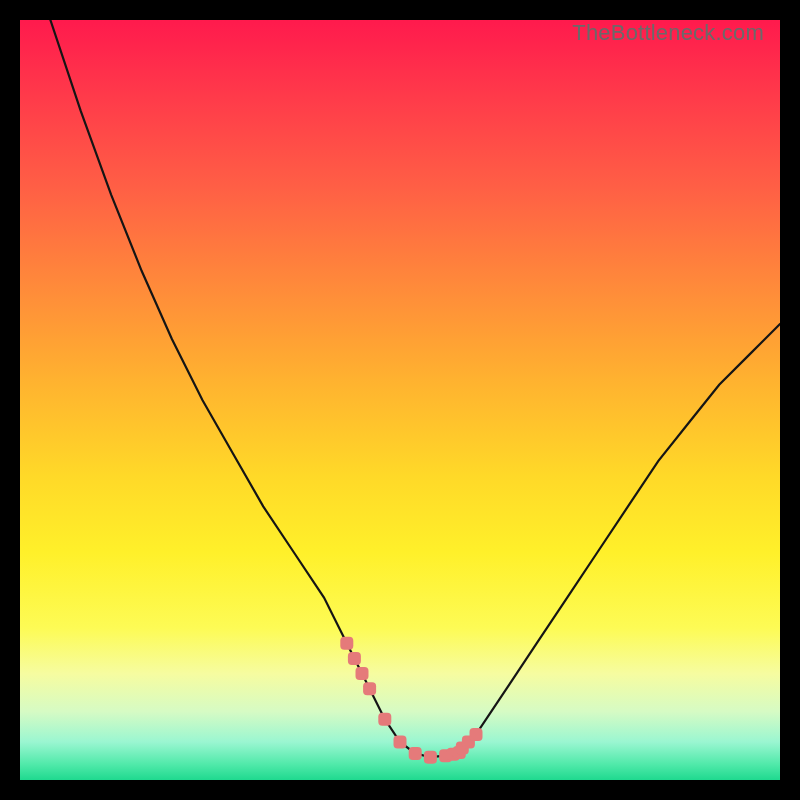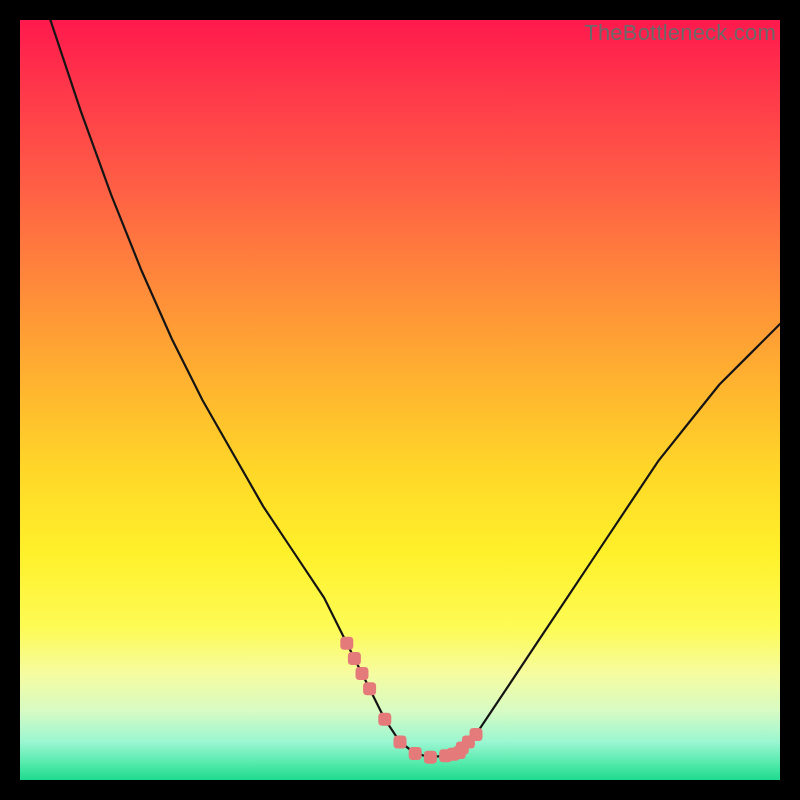--- a/index.html
+++ b/index.html
@@ -43,21 +43,21 @@
       #f6fca0 86%,
       #d6fbc4 91%,
       #9af6d1 95%,
       #4fe9a9 98%,
       #1fd98f 100%
     );
   }
   .watermark {
     position: absolute;
     top: 0;
-    right: 4px;
+    right: 16px;
     color: #6a6a6a;
     font-size: 22px;
     font-weight: 500;
     letter-spacing: 0.2px;
     font-family: Arial, Helvetica, sans-serif;
     user-select: none;
   }
   svg.curve {
     position: absolute;
     left: 0; top: 0;

